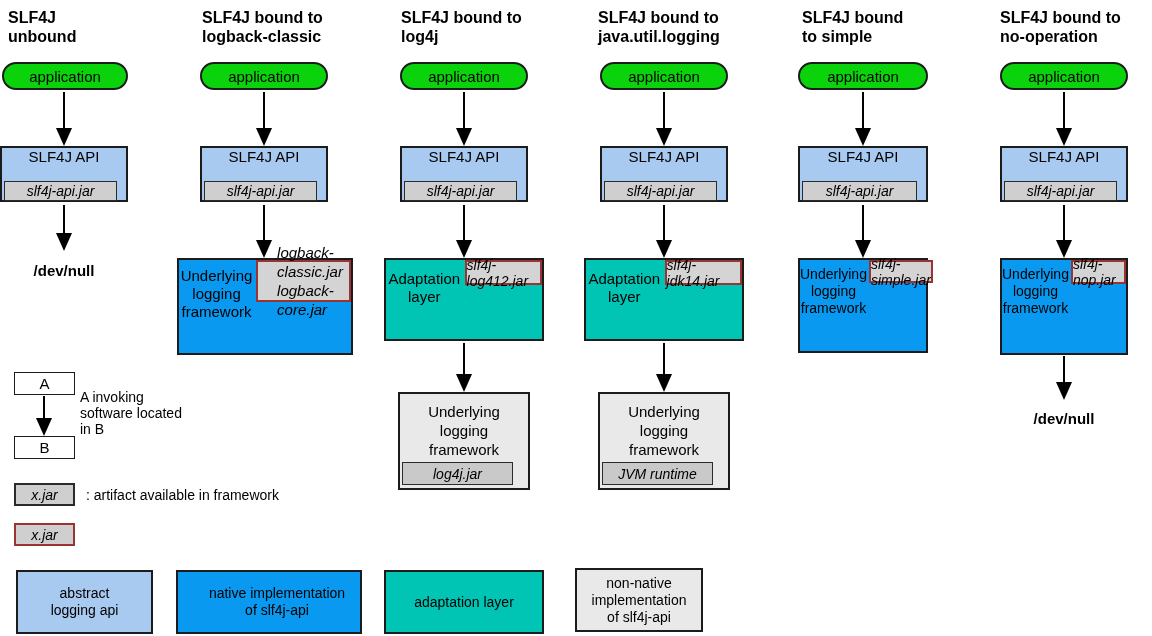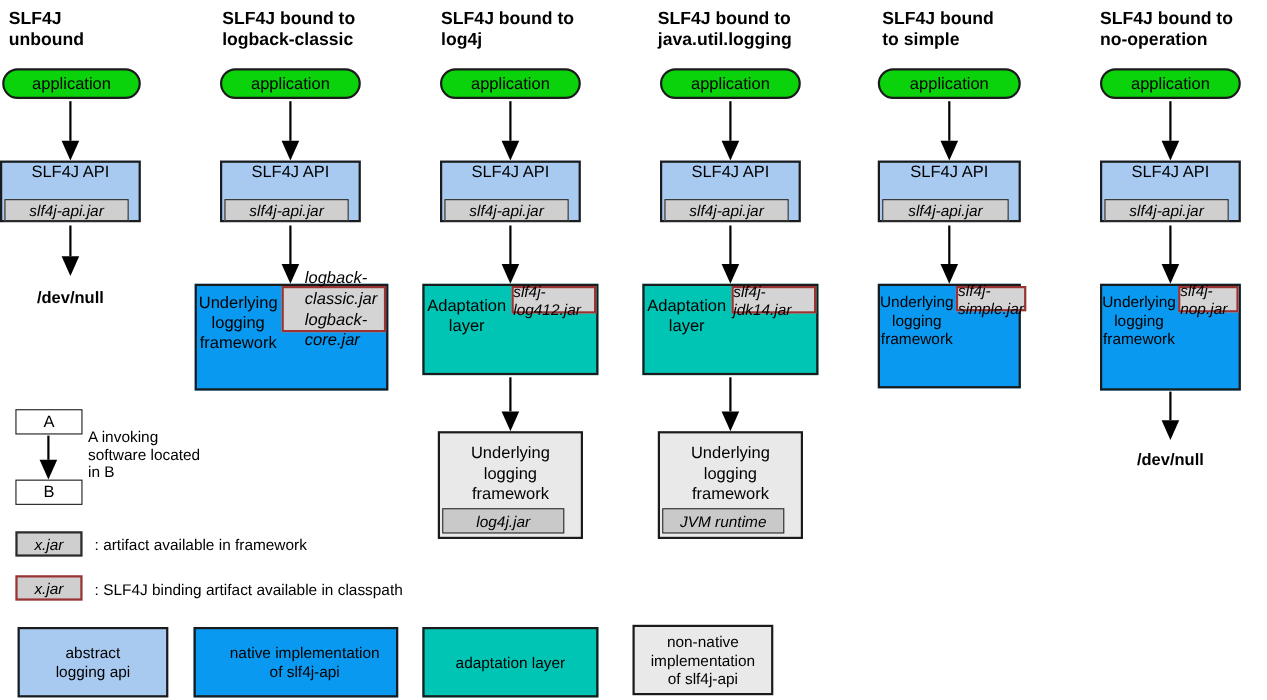--- a/index.html
+++ b/index.html
@@ -195,21 +195,20 @@
   <div class="shaft" style="left:43px; top:396px; height:22px;"></div>
   <div class="ahead" style="left:36px; top:418px;"></div>
   <div class="legend-node" style="left:14px; top:436px;">B</div>
   <div class="legend-caption pre" style="left:80px; top:389px; width:150px;">A invoking
 software located
 in B</div>
 
   <div class="jar legend-jar" style="left:14px; top:483px; border:2px solid #2b2b2b;">x.jar</div>
   <div class="legend-caption" style="left:86px; top:487px;">: artifact available in framework</div>
   <div class="jar legend-jar" style="left:14px; top:523px; border:2px solid #9a3333;">x.jar</div>
-  <div class="legend-caption" style="left:86px; top:528px;">: SLF4J binding artifact available in classpath</div>
 
   <div class="swatch" style="left:16px; top:570px; width:137px; height:64px; background:#a8caf0;">abstract
 logging api</div>
   <div class="swatch" style="left:176px; top:570px; width:186px; height:64px; background:#0a99f0;padding-left:16px;">native implementation
 of slf4j-api</div>
   <div class="swatch" style="left:384px; top:570px; width:160px; height:64px; background:#00c4b4;">adaptation layer</div>
   <div class="swatch" style="left:575px; top:568px; width:128px; height:64px; background:#e9e9e9;">non-native
 implementation
 of slf4j-api</div>
 

